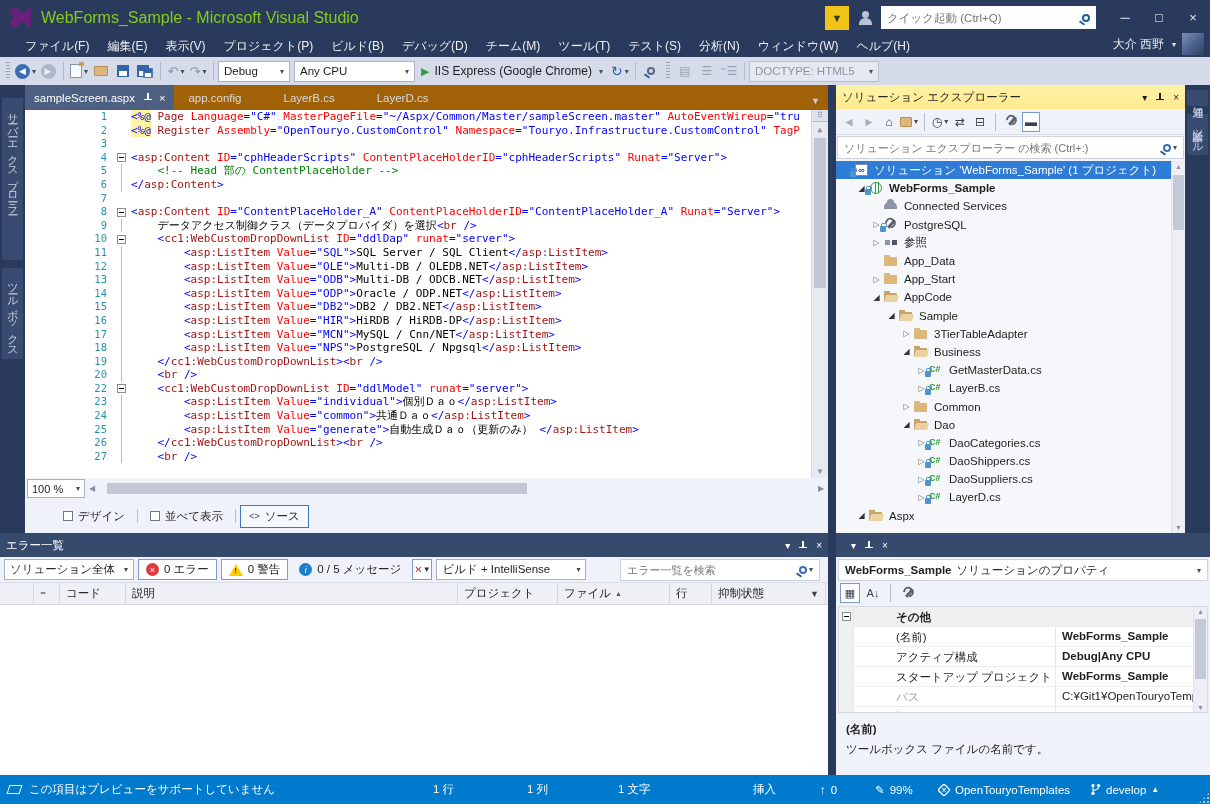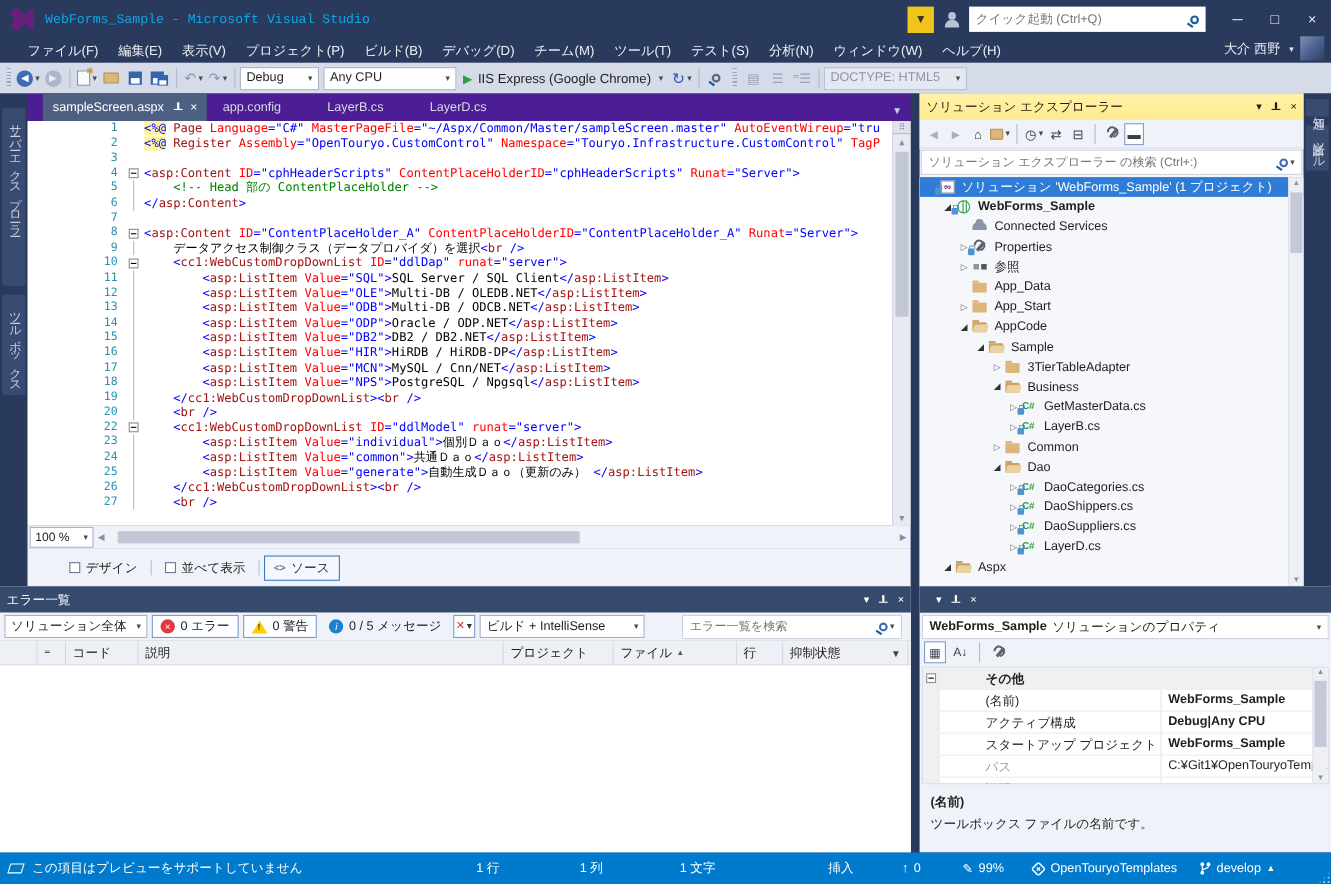--- a/index.html
+++ b/index.html
@@ -3,21 +3,21 @@
 <meta charset="utf-8">
 <style>
   * { box-sizing: border-box; margin: 0; padding: 0; }
   html,body { background:#1a2238; }
   body { font-family:"Liberation Sans","DejaVu Sans",sans-serif; font-size:12px; }
   #window { position:relative; width:1210px; height:804px; background:#2A3A5C; overflow:hidden; color:#fff; }
 
   
   .titlebar { position:absolute; left:0; top:0; width:100%; height:35px; display:flex; align-items:center; }
   .vslogo { width:22px; height:22px; margin:0 10px 0 9px; background:#68217A; clip-path:polygon(0 22%,28% 0,60% 32%,88% 6%,100% 12%,100% 88%,88% 94%,60% 68%,28% 100%,0 78%,20% 50%); }
-  .title-text { color:#0ea5e9; font-size:12px;font-family:Liberation Mono, monospace; }
+  .title-text { color:#84cc16; font-size:16px; }
   .title-right { position:absolute; right:0; top:0; height:35px; display:flex; align-items:center; }
   .fb-btn { width:24px; height:24px; background:#F0C419; color:#3B3B1F; display:flex; align-items:center; justify-content:center; font-size:11px; margin-right:8px; }
   .person-ic { width:16px; height:16px; margin-right:8px; position:relative; }
   .person-ic::before { content:""; position:absolute; left:5px; top:1px; width:7px; height:7px; border-radius:50%; background:#B9C2D6; }
   .person-ic::after { content:""; position:absolute; left:2px; top:8px; width:13px; height:7px; border-radius:6px 6px 0 0; background:#B9C2D6; }
   .quicklaunch { width:215px; height:23px; background:#fff; display:flex; align-items:center; padding:0 6px; margin-right:12px; }
   .quicklaunch input { flex:1; border:0; outline:0; font-size:11.5px; color:#555; background:transparent; font-family:inherit; }
   .mag { width:8px; height:8px; border:2px solid #1E5C99; border-radius:50%; position:relative; flex:none; }
   .mag::after { content:""; position:absolute; left:-5px; top:6px; width:6px; height:2px; background:#1E5C99; transform:rotate(35deg); }
   .winbtn { width:34px; height:26px; display:flex; align-items:center; justify-content:center; color:#E6E9F2; font-size:13px; }
@@ -49,21 +49,21 @@
   .tb-gray { color:#9BA2B5; }
   .doctype { background:#E4E8F1; border:1px solid #B7BfD2; color:#8E94A8; width:130px; }
 
   
   .strip { position:absolute; width:25px; top:85px; bottom:271px; background:#2A3A5C; }
   .strip.left { left:0; } .strip.right { right:0; }
   .vtab { writing-mode:vertical-rl; text-orientation:mixed; background:#394B70; color:#C9D0E2; font-size:11px; padding:8px 3px; margin:0 2px 8px 2px; border-radius:0 0 2px 2px; }
   .strip.left .vtab:first-child { margin-top:13px; }
   .strip.right .vtab:first-child { margin-top:5px; }
 
-  .editor-group { position:absolute; left:25px; top:85px; width:803px; height:448px; background:#4c1d95;padding-left:14px; }
+  .editor-group { position:absolute; left:25px; top:85px; width:803px; height:448px; background:#a16207; }
   .tabbar { height:25px; display:flex; align-items:stretch; position:relative; }
   .etab { display:flex; align-items:center; padding:0 9px; font-size:11.5px; color:#D5DAE6; }
   .etab.active { background:#4D6082; color:#fff; }
   .etab .pinic { position:relative; width:9px; height:10px; margin-left:8px; }
   .etab .pinic::before { content:""; position:absolute; left:4px; top:0; width:2px; height:6px; background:#fff; }
   .etab .pinic::after { content:""; position:absolute; left:1px; top:6px; width:8px; height:1px; background:#fff; box-shadow:4px 3px 0 -1px #fff; }
   .etab .closeic { margin-left:7px; font-size:11px; color:#fff; }
   .docdrop { position:absolute; right:8px; bottom:4px; color:#C9D0E2; font-size:9px; }
 
   .editor { position:absolute; left:0; top:25px; width:803px; height:368px; background:#fff; display:flex; font-family:"DejaVu Sans Mono",monospace; font-size:11px; color:#000; overflow:hidden; }
@@ -448,21 +448,21 @@
             <span class="if-cloud"></span>
           </span>
           <span class="tlabel">Connected Services</span>
         </div>
         <div class="trow" style="padding-left: 34px;">
           <span class="texp">▷</span>
           <span class="ticon">
             <span class="wrench if-wrench"></span>
             <span class="tlock"></span>
           </span>
-          <span class="tlabel">Properties</span>
+          <span class="tlabel">PostgreSQL</span>
         </div>
         <div class="trow" style="padding-left: 34px;">
           <span class="texp">▷</span>
           <span class="ticon">
             <span class="if-ref"></span>
           </span>
           <span class="tlabel">参照</span>
         </div>
         <div class="trow" style="padding-left: 34px;">
           <span class="texp"></span>

